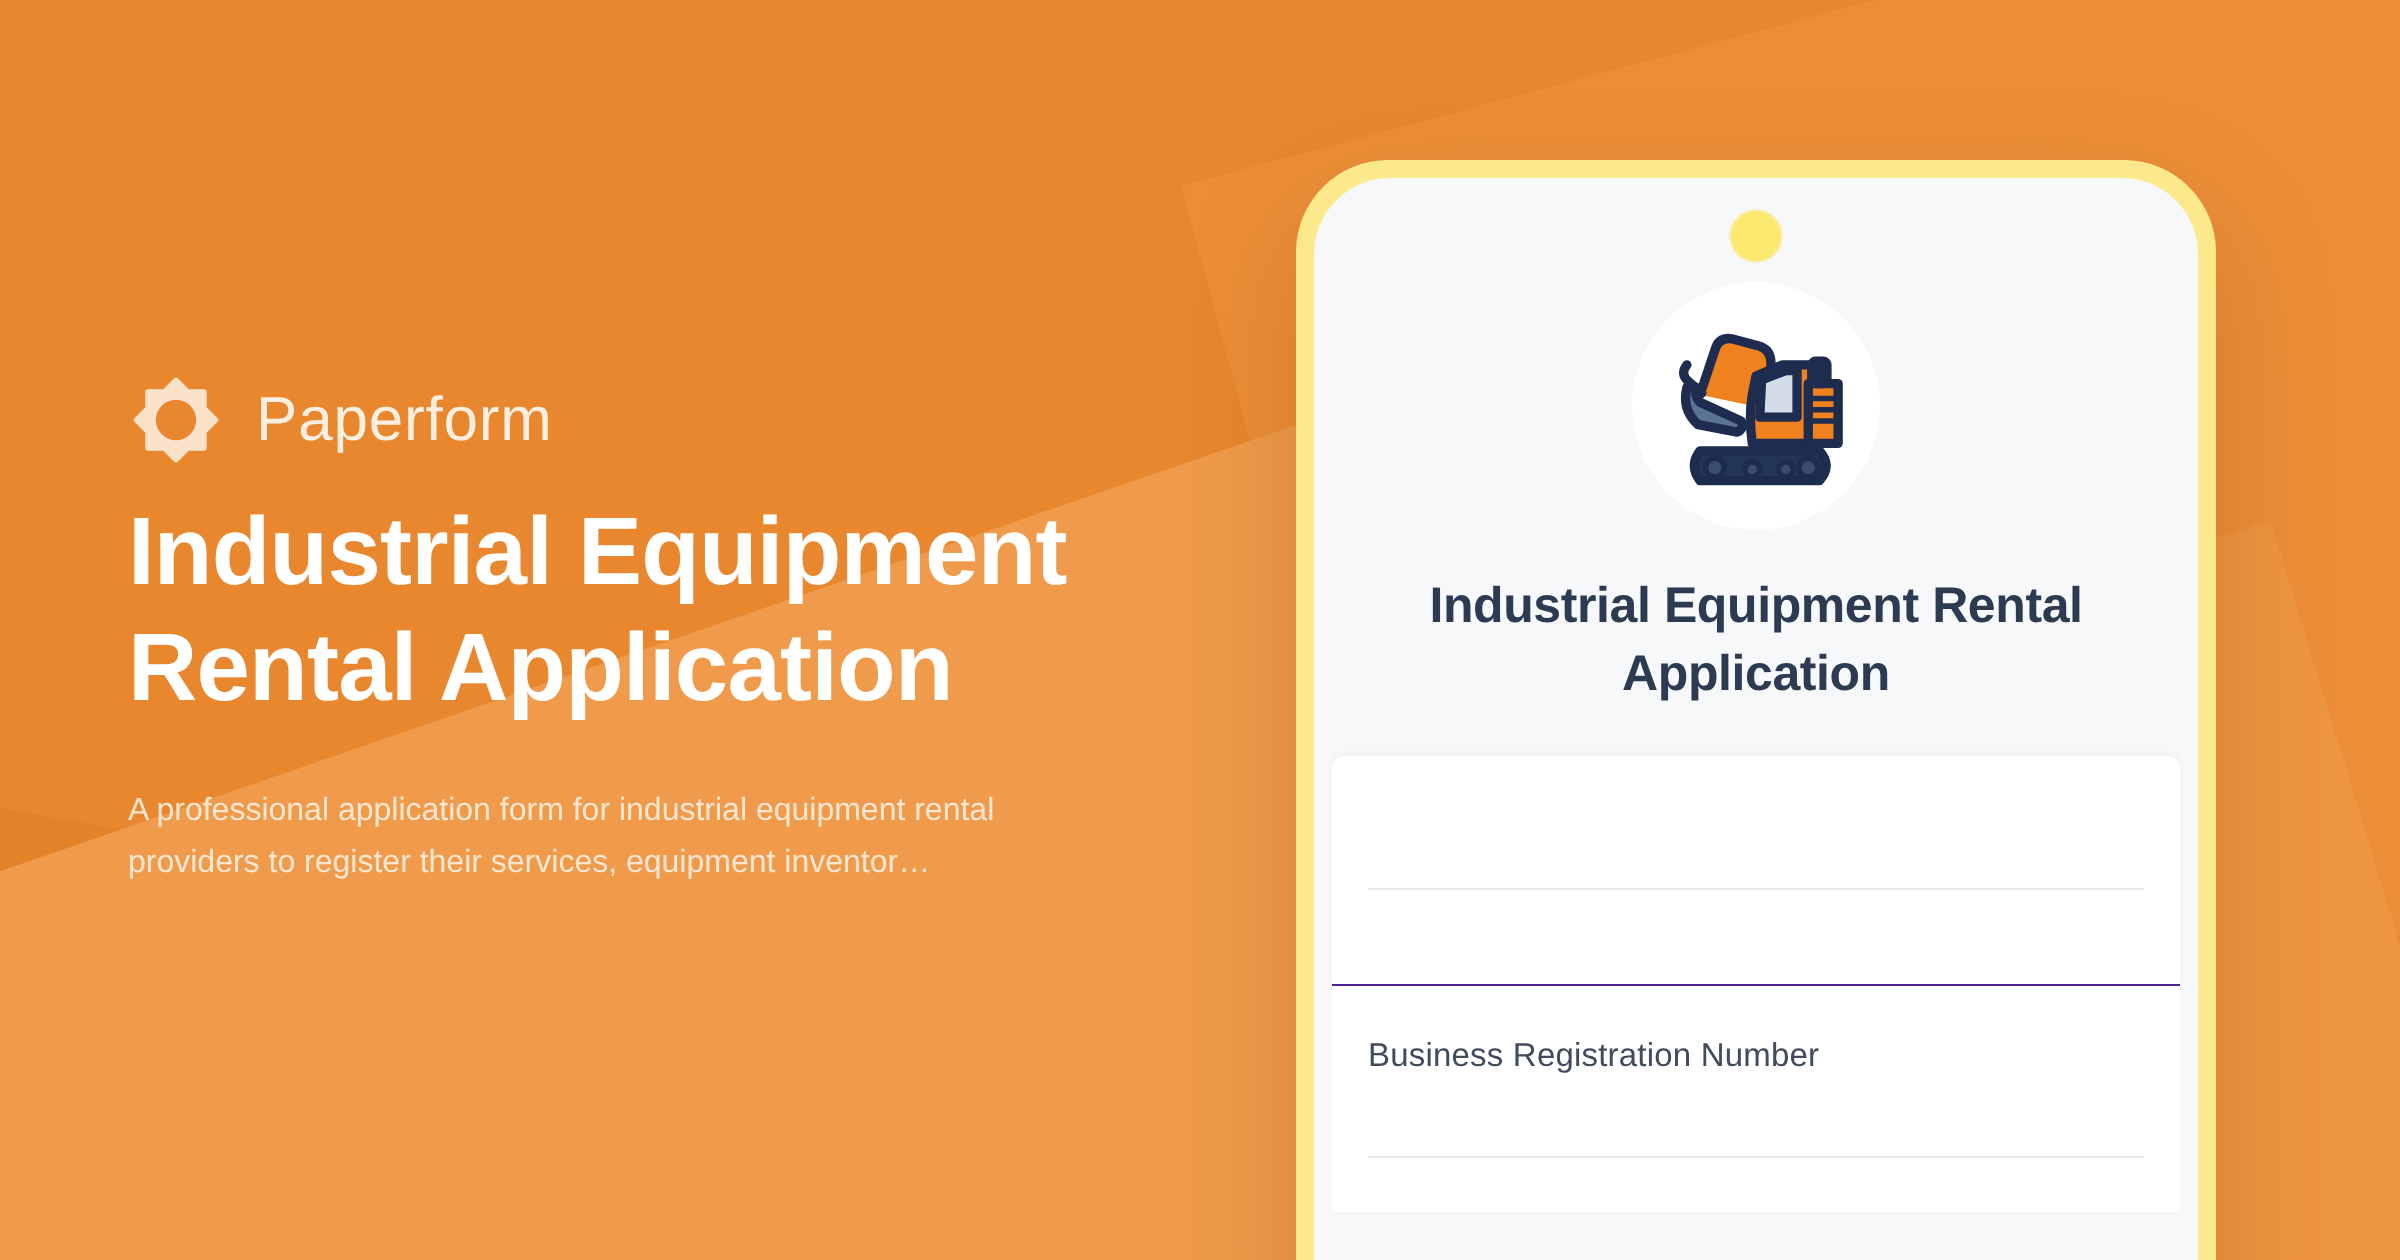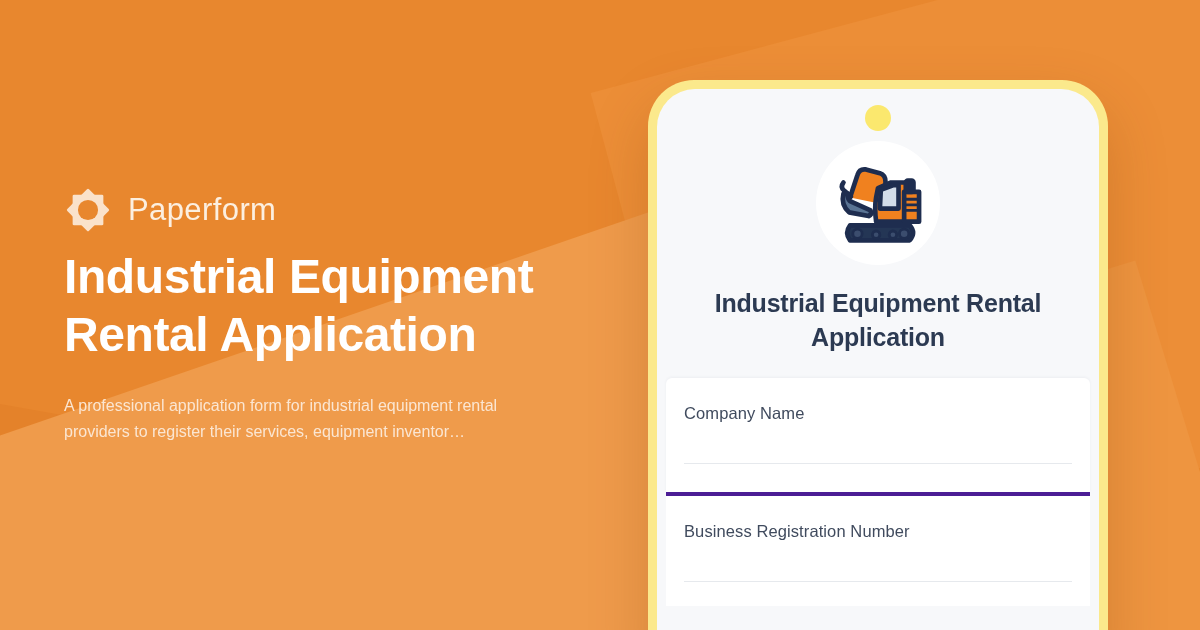--- a/index.html
+++ b/index.html
@@ -125,21 +125,21 @@
     font-weight:700;
     color:#2C3A52;
     letter-spacing:-.2px;
   }
 
   .form-list { margin-top:24px; }
   .form-field {
     background:#FFFFFF;
     margin:0 9px;
     padding:26px 18px 0;
-    border-top:4px solid #4c1d95;
+    border-top:1px solid #4c1d95;
     height:114px;
   }
   .form-field:first-child {
     border-top:none;
     border-radius:6px 6px 0 0;
     box-shadow:0 -1px 3px rgba(40,50,70,.05);
   }
   .field-label {
     font-size:16.5px;
     color:#404B5E;
@@ -229,21 +229,20 @@
           </svg>
         </span>
       </div>
     </div>
 
     <div class="card-title">Industrial Equipment Rental Application</div>
 
     <div class="form-list">
 
       <div class="form-field">
-        <div class="field-label">Company Name</div>
         <div class="field-input" placeholder=""></div>
       </div>
 
       <div class="form-field">
         <div class="field-label">Business Registration Number</div>
         <div class="field-input" placeholder=""></div>
       </div>
 
     </div>
   </div>

